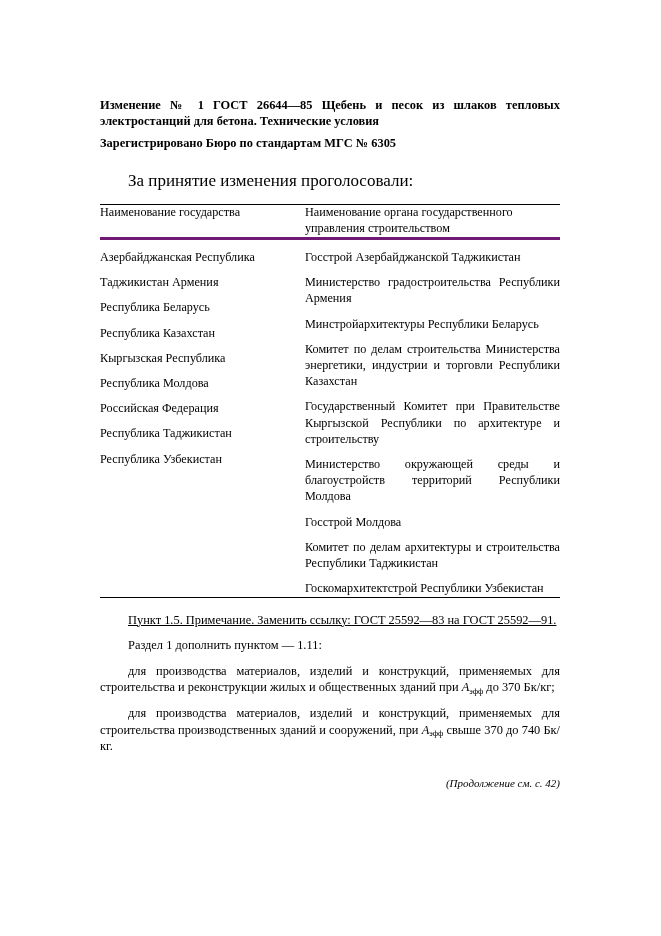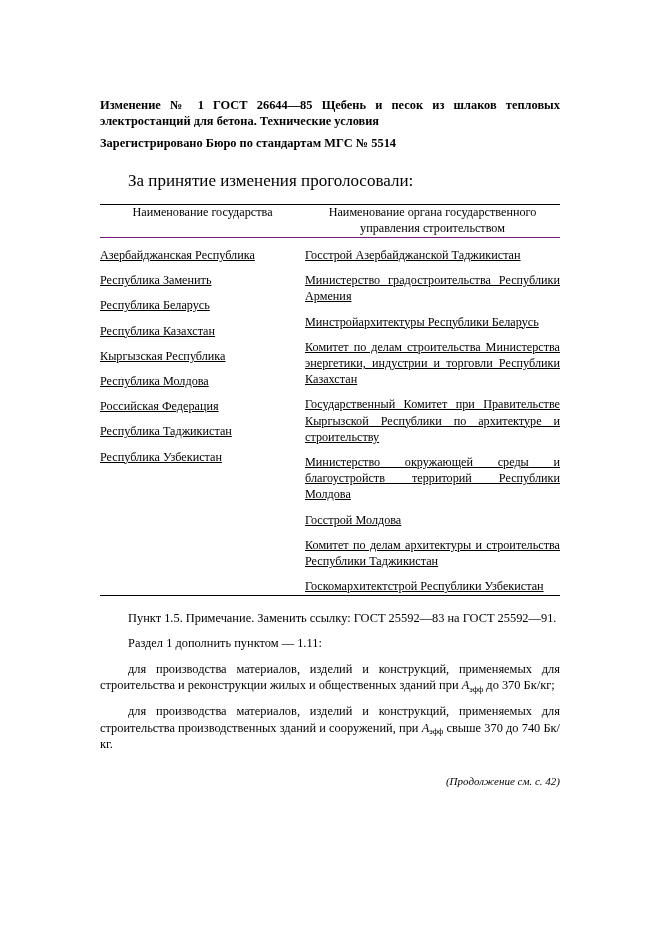--- a/index.html
+++ b/index.html
@@ -52,28 +52,27 @@
     font-size: 12.2px;
   }
   table.gos td {
     vertical-align: top;
     padding: 0;
   }
   .tbl-topline {
     border-top: 1px solid #000;
   }
   .tbl-midline {
-    border-top: 1px solid #701a75;
-    text-decoration: underline;
+    border-top: 3px solid #701a75;
   }
   .tbl-botline {
     border-bottom: 1px solid #000;
   }
   .th-cell {
-    text-align: center;
+    text-align: left;
     padding: 7px 4px 7px 4px;
     line-height: 1.3;
     margin-top: 24px;
   }
   .col1 {
     width: 205px;
   }
   .col2 {
     width: 255px;
   }
@@ -98,20 +97,21 @@
   }
   .para {
     font-size: 12.4px;
     line-height: 1.34;
     text-align: justify;
     text-indent: 28px;
     margin-top: 9px;
   }
   .para.first {
     margin-top: 14px;
+    text-decoration: underline;
   }
   .cont-note {
     margin-top: 22px;
     font-size: 11px;
     font-style: italic;
     text-align: right;
   }
   sub {
     font-size: 0.66em;
     vertical-align: baseline;
@@ -123,36 +123,36 @@
   }
 </style>
 </head>
 <body>
 
 <div class="page">
   <div class="content">
 
     <div class="heading">
       <div class="block">Изменение № 1 ГОСТ  26644—85 Щебень и песок из шлаков тепловых электростанций для бетона. Технические условия</div>
-      <div class="block">Зарегистрировано Бюро по стандартам МГС № 5514</div>
+      <div class="block">Зарегистрировано Бюро по стандартам МГС № 6305</div>
     </div>
 
     <div class="vote-intro">За принятие изменения проголосовали:</div>
 
     <table class="gos">
       <tbody>
           <tr class="tbl-topline">
         <td class="col1 th-cell">Наименование государства</td>
         <td class="col2 th-cell">Наименование органа государственного управления строительством</td>
       </tr>
       <tr class="tbl-midline tbl-botline">
         <td class="col1 body-cell-left">
           <div class="rows-wrap">
             <span class="grow">Азербайджанская Республика</span>
-            <span class="grow">Республика Заменить</span>
+            <span class="grow">Таджикистан Армения</span>
             <span class="grow">Республика Беларусь</span>
             <span class="grow">Республика Казахстан</span>
             <span class="grow">Кыргызская Республика</span>
             <span class="grow">Республика Молдова</span>
             <span class="grow">Российская Федерация</span>
             <span class="grow">Республика Таджикистан</span>
             <span class="grow">Республика Узбекистан</span>
           </div>
         </td>
         <td class="col2 body-cell-right">

